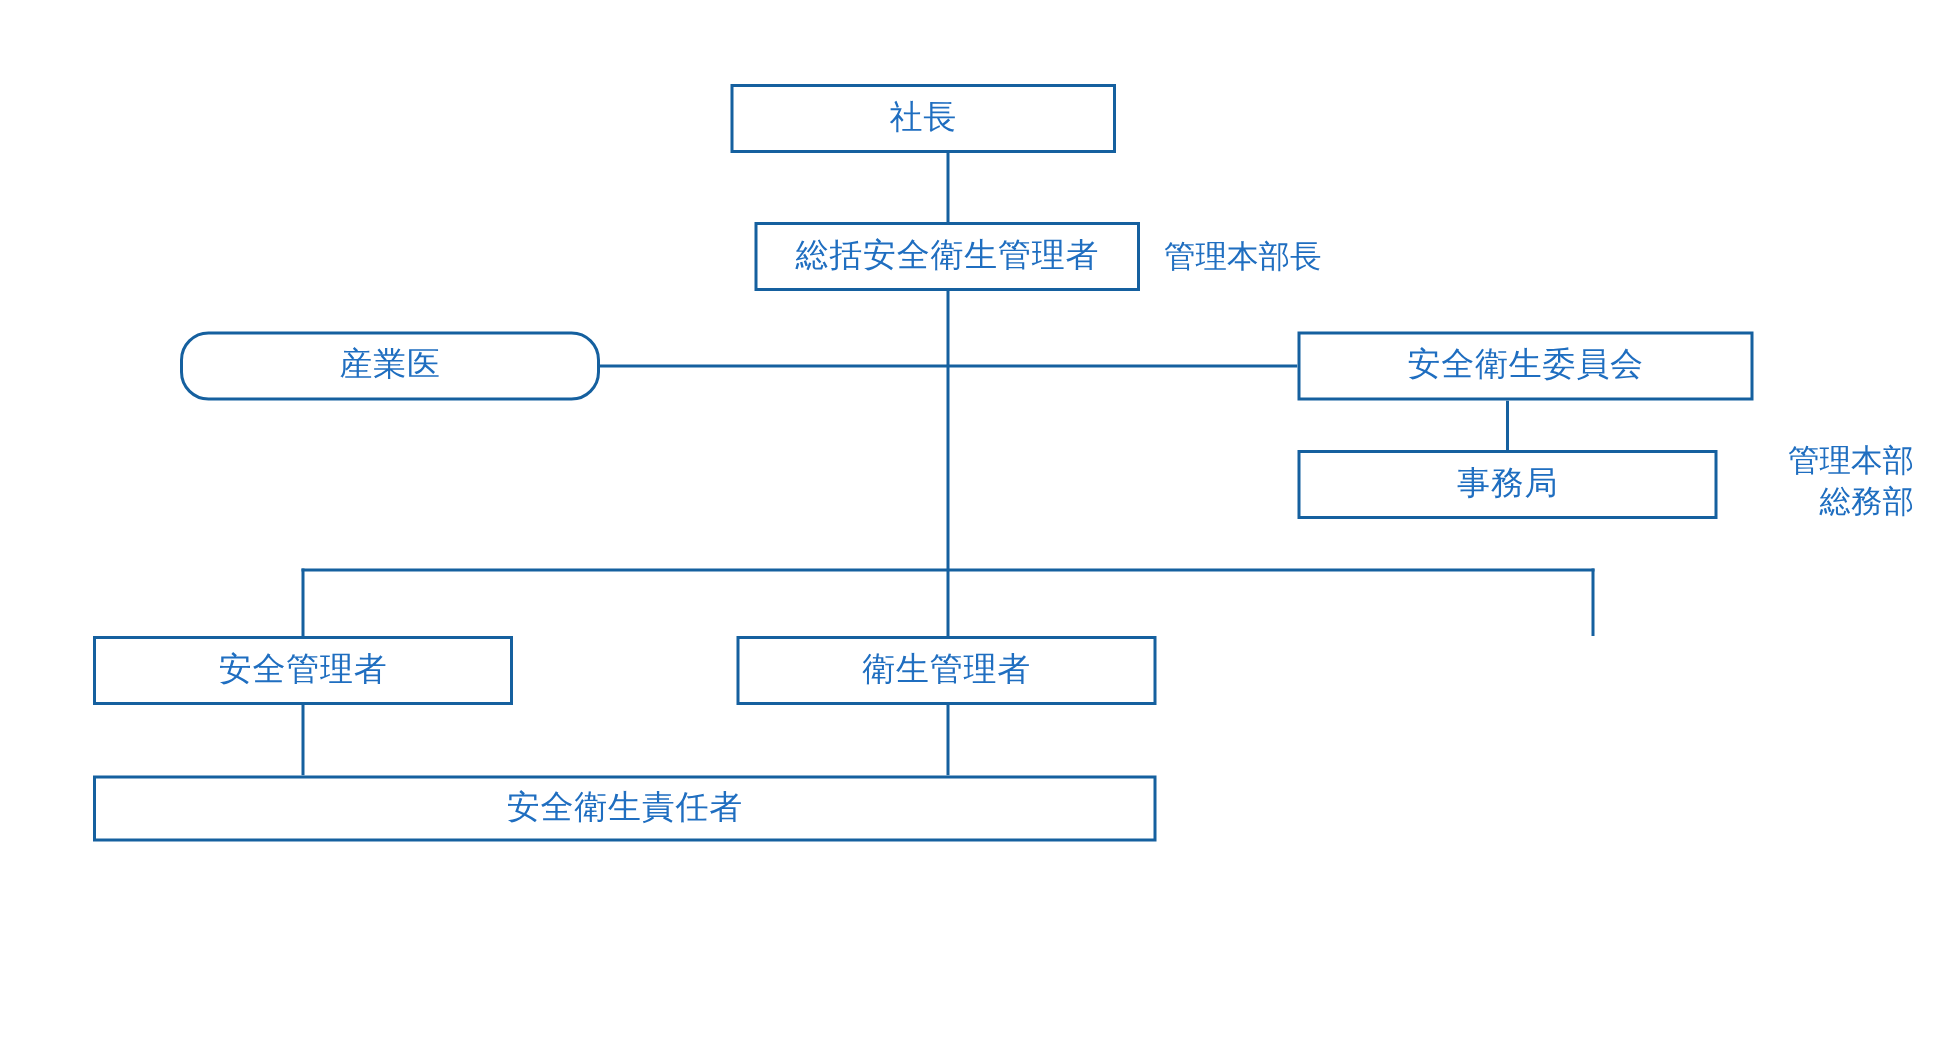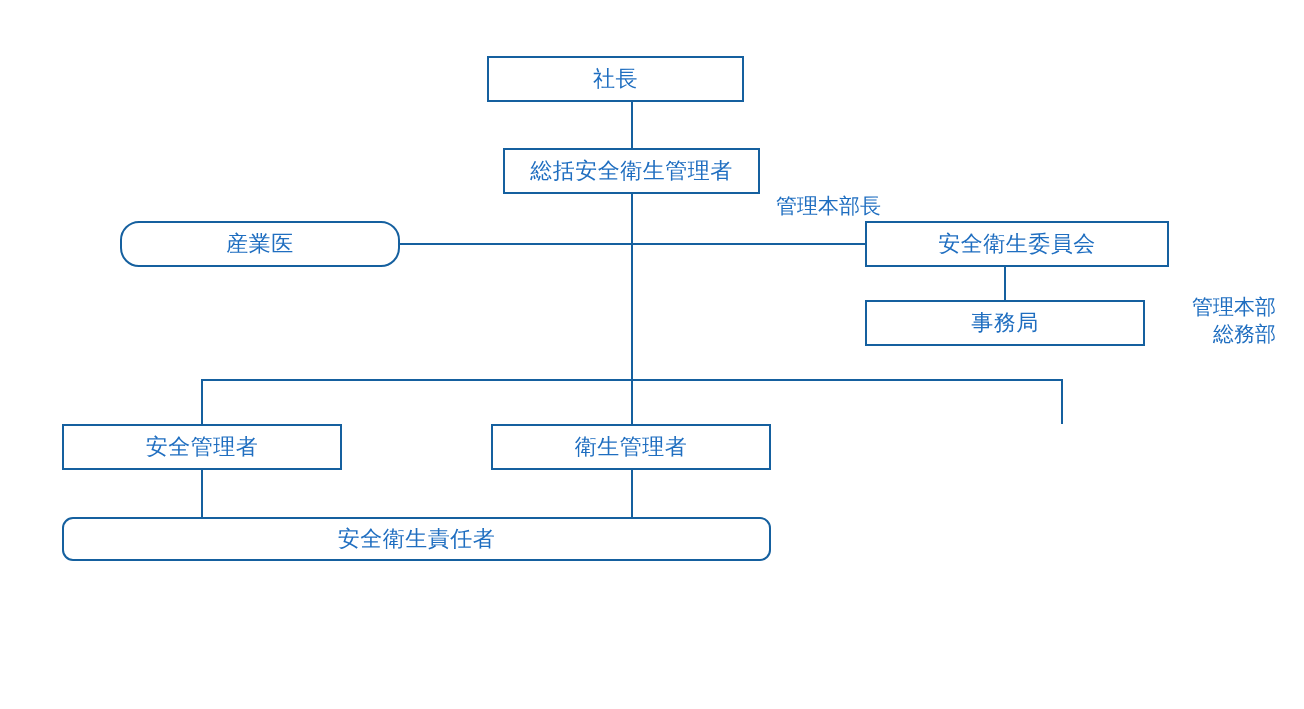--- a/index.html
+++ b/index.html
@@ -89,22 +89,22 @@
 
   <div class="node" style="left:62px; top:424px; width:280px; height:46px;">
     <span class="node-label">安全管理者</span>
   </div>
 
   <div class="node" style="left:491px; top:424px; width:280px; height:46px;">
     <span class="node-label">衛生管理者</span>
   </div>
 
 
-  <div class="node" style="left:62px; top:517px; width:709px; height:44px;border-radius:11px;">
+  <div class="node" style="left:62px; top:517px; width:709px; height:44px;">
     <span class="node-label">安全衛生責任者</span>
   </div>
 
-  <div class="side-label" style="left:776px; top:158px;margin-top:35px;">管理本部長</div>
+  <div class="side-label" style="left:776px; top:158px;">管理本部長</div>
 
   <div class="side-label" style="left:1192px; top:294px;text-align:right;">管理本部
 総務部</div>
 
 </div>
 
 </body></html>

